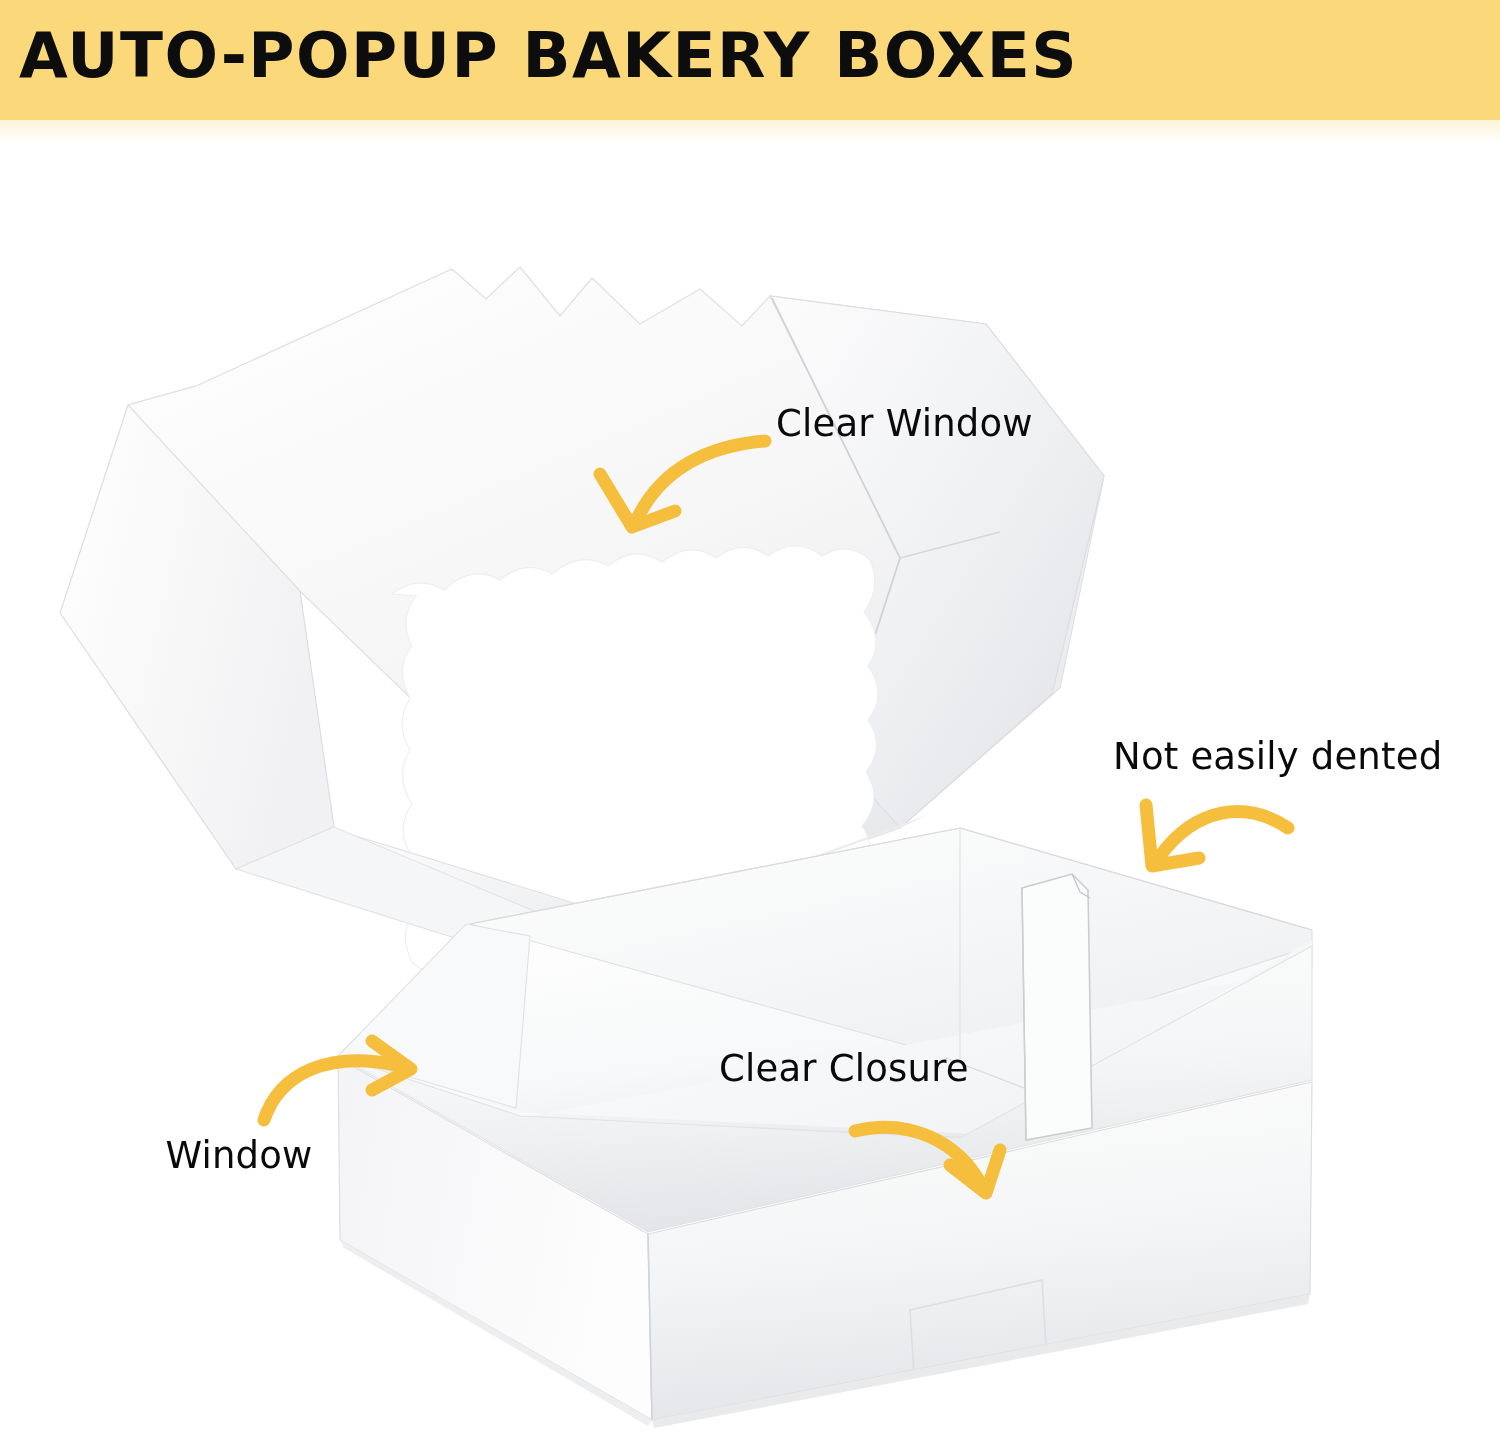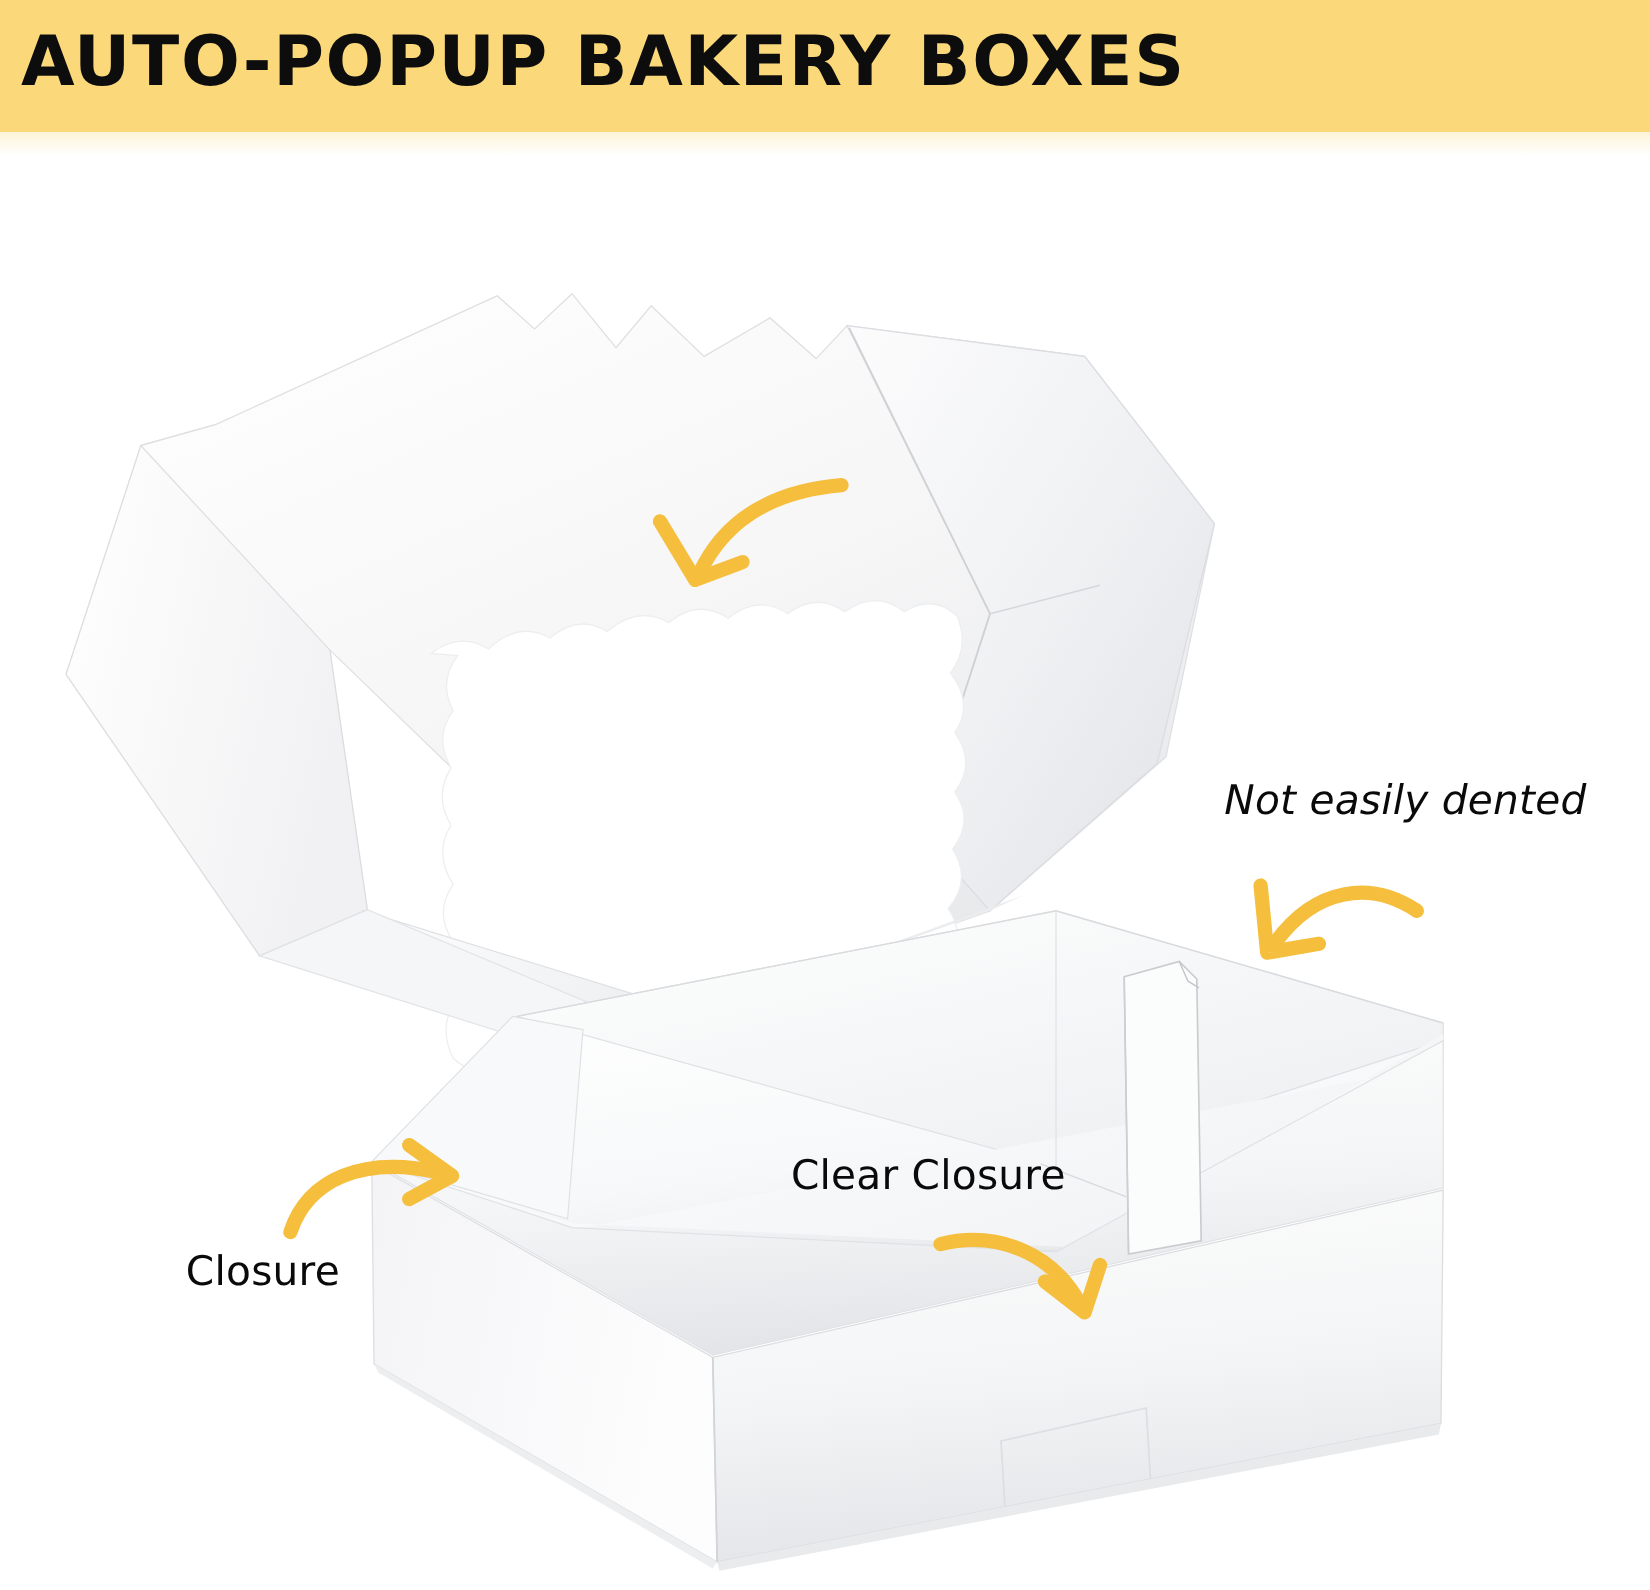--- a/index.html
+++ b/index.html
@@ -74,21 +74,21 @@
     line-height: 46px;
     color: #0a0a0a;
     white-space: nowrap;
     letter-spacing: 0.2px;
   }
   .callout-label.centered {
     text-align: center;
     white-space: normal;
   }
   #label-clear-window { left: 776px; top: 401px; }
-  #label-not-dented   { left: 1113px; top: 705px; font-style: italic; }
+  #label-not-dented   { left: 1113px; top: 734px; }
   #label-tight-closure{ left: 719px;  top: 1046px; }
   #label-premium-cardboard {
     left: 106px; top: 1133px; width: 266px;
   }
 
   
   .callout-arrow {
     position: absolute;
     left: 0;
     top: 0;
@@ -258,22 +258,23 @@
         <path d="M 950 1165 L 986 1193 L 1000 1150"></path>
       </g>
 
       <g>
         <path d="M 264 1120 C 280 1072 330 1050 400 1066"></path>
         <path name="head" d="M 372 1041 L 411 1069 L 372 1090"></path>
       </g>
     </g>
   </svg>
 
+  <div class="callout-label" id="label-clear-window">Clear Window</div>
 
   <div class="callout-label" id="label-not-dented">Not easily dented</div>
 
   <div class="callout-label" id="label-tight-closure">Clear Closure</div>
 
   <div class="callout-label centered" id="label-premium-cardboard">
-    <div>Closure</div>
+    <div>Window</div>
   </div>
 
 </div>
 
 </body></html>

